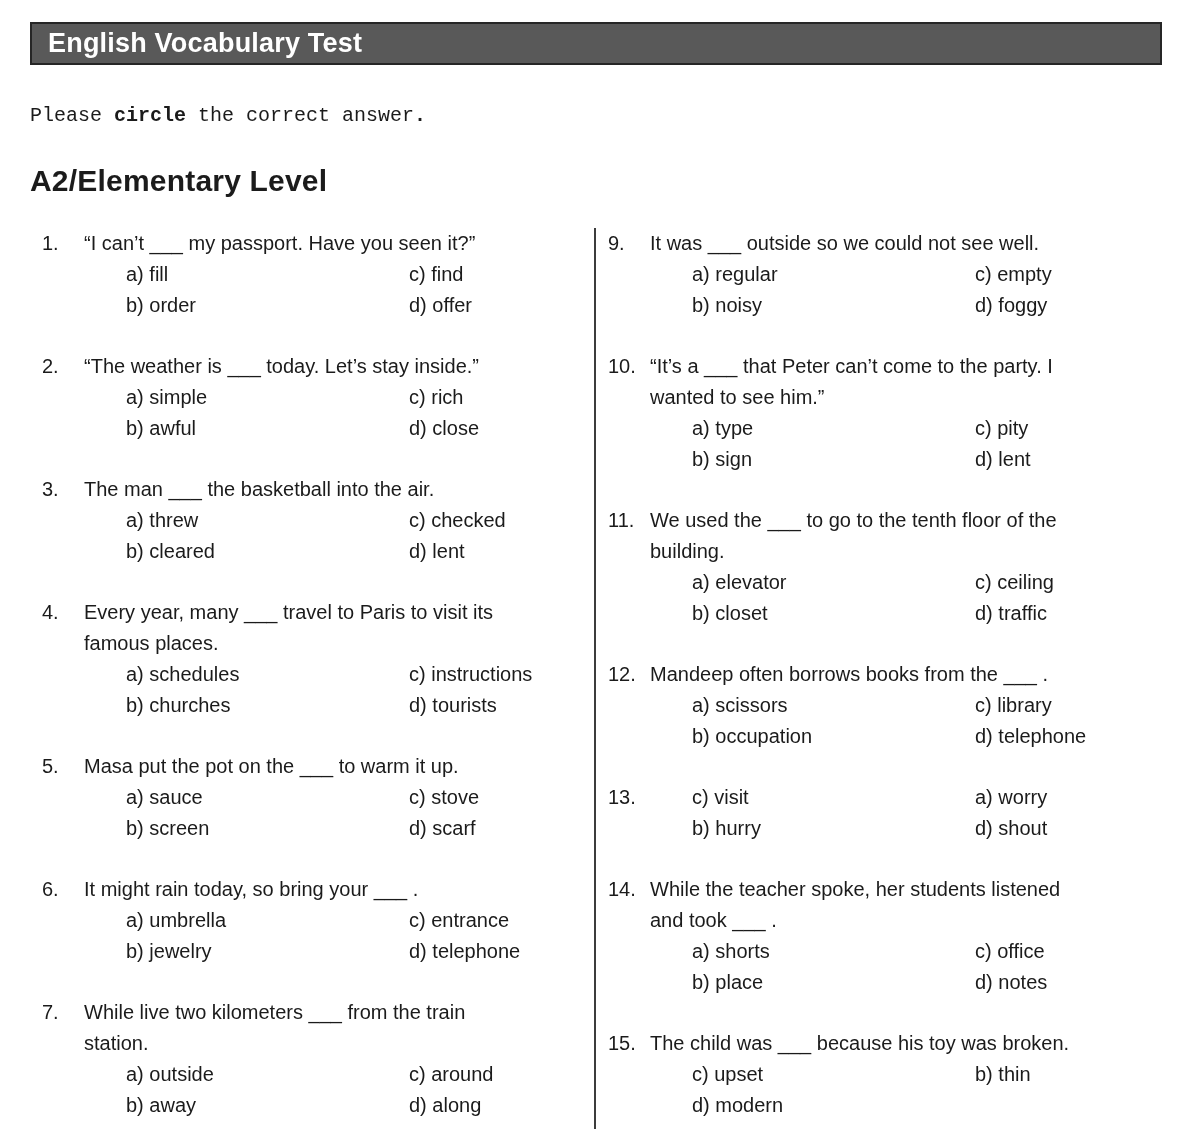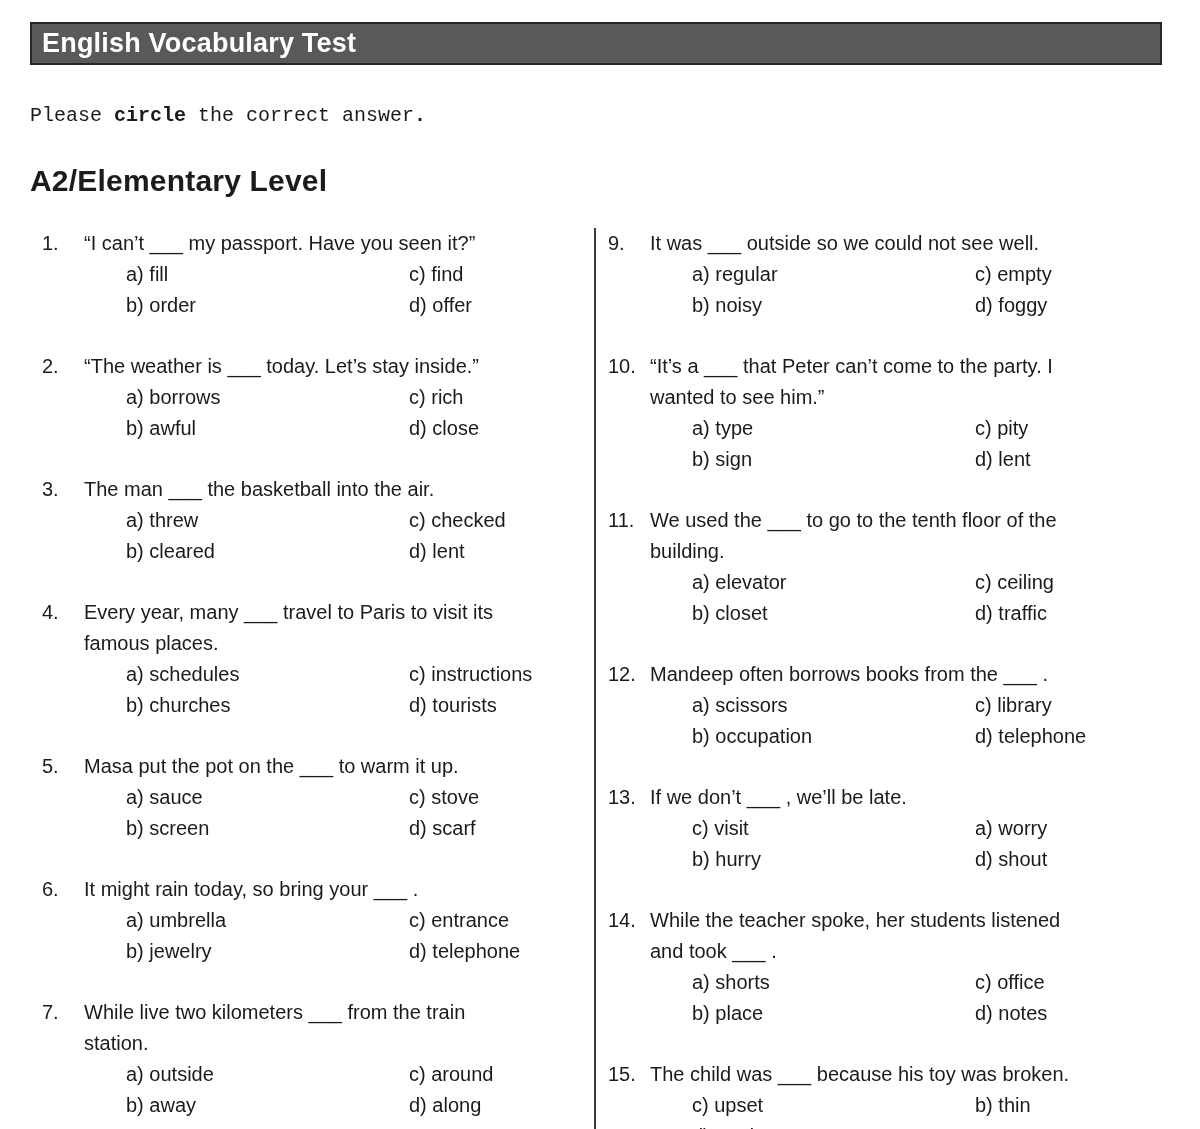--- a/index.html
+++ b/index.html
@@ -16,21 +16,21 @@
   }
   .title-bar {
     margin: 22px 38px 0 30px;
     height: 43px;
     background: #595959;
     border: 2px solid #262626;
     color: #ffffff;
     font-size: 27px;
     font-weight: bold;
     line-height: 39px;
-    padding-left: 10px;
+    padding-left: 16px;
     letter-spacing: 0.2px;
   }
   .instructions {
     margin: 38px 0 0 30px;
     font-size: 20px;
     line-height: 25px;
     font-family: Liberation Mono, monospace;
   }
   .instructions b { font-weight: bold; }
   .section-heading {
@@ -105,21 +105,21 @@
     </div>
   </div>
 
   <div class="question">
     <div class="q-num">2.</div>
     <div class="q-body">
       <div class="q-text">
             <div class="q-line">“The weather is ___ today. Let’s stay inside.”</div>
           </div>
       <div class="q-options">
-            <div class="opt">a) borrows</div>
+            <div class="opt">a) simple</div>
             <div class="opt">c) rich</div>
             <div class="opt">b) awful</div>
             <div class="opt">d) close</div>
           </div>
     </div>
   </div>
 
   <div class="question">
     <div class="q-num">3.</div>
     <div class="q-body">
@@ -256,23 +256,20 @@
             <div class="opt">c) library</div>
             <div class="opt">b) occupation</div>
             <div class="opt">d) telephone</div>
           </div>
     </div>
   </div>
 
   <div class="question">
     <div class="q-num">13.</div>
     <div class="q-body">
-      <div class="q-text">
-            <div class="q-line">If we don’t ___ , we’ll be late.</div>
-          </div>
       <div class="q-options">
             <div class="opt">c) visit</div>
             <div class="opt">a) worry</div>
             <div class="opt">b) hurry</div>
             <div class="opt">d) shout</div>
           </div>
     </div>
   </div>
 
   <div class="question">

